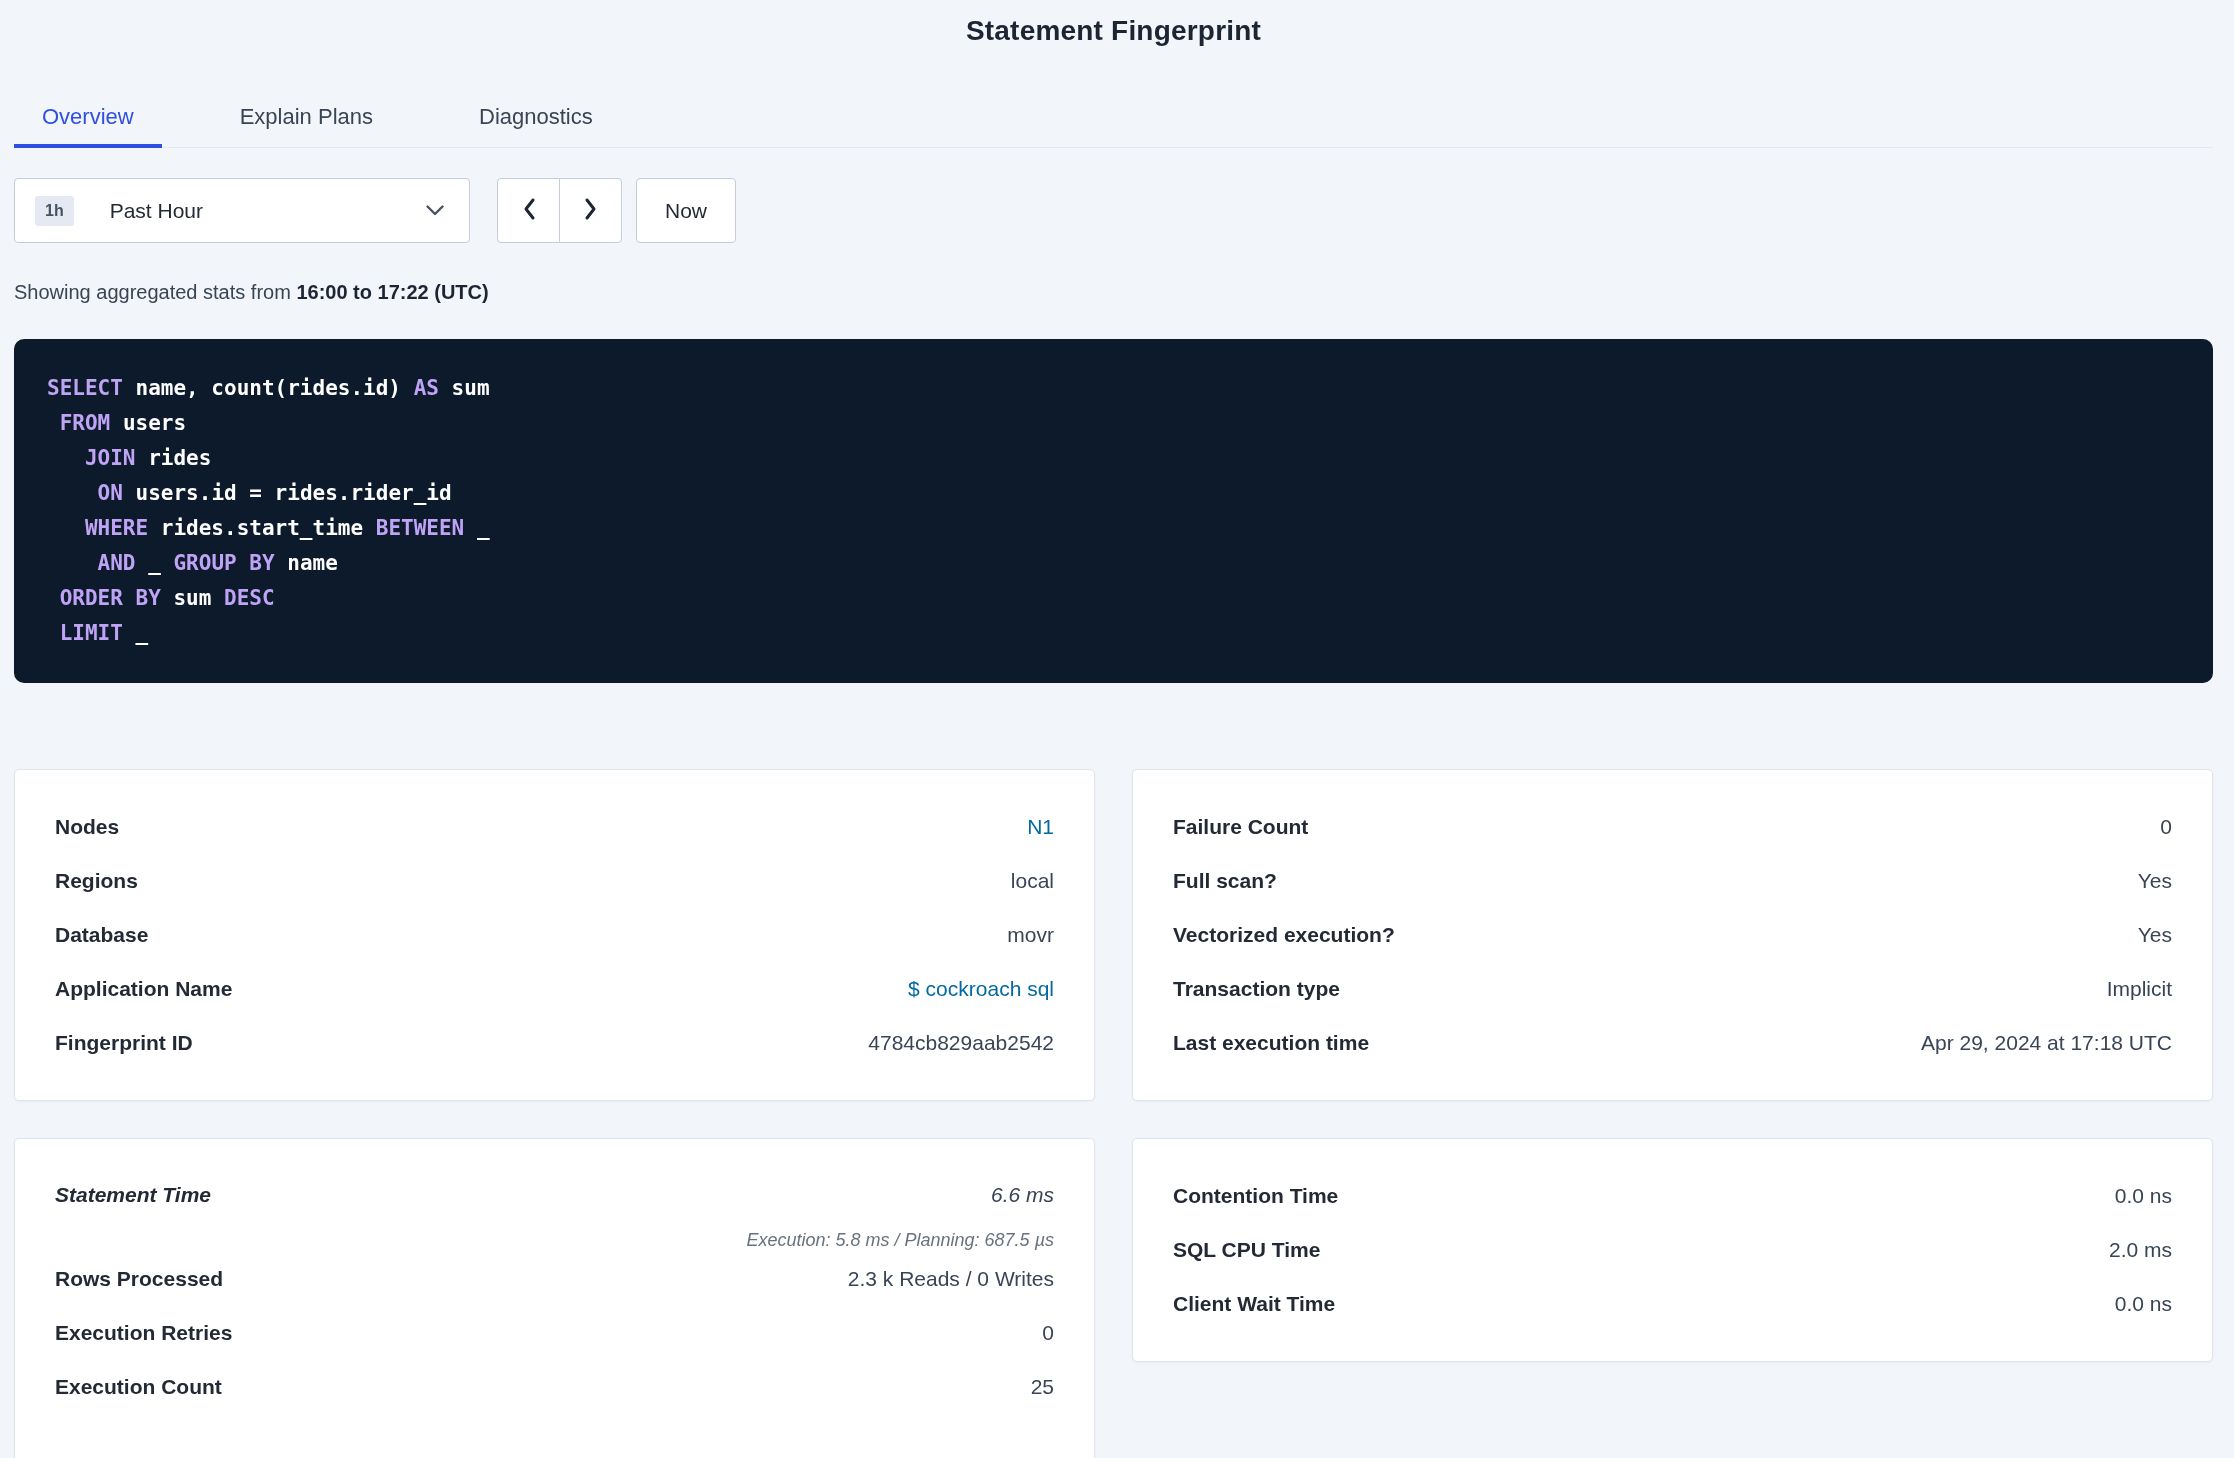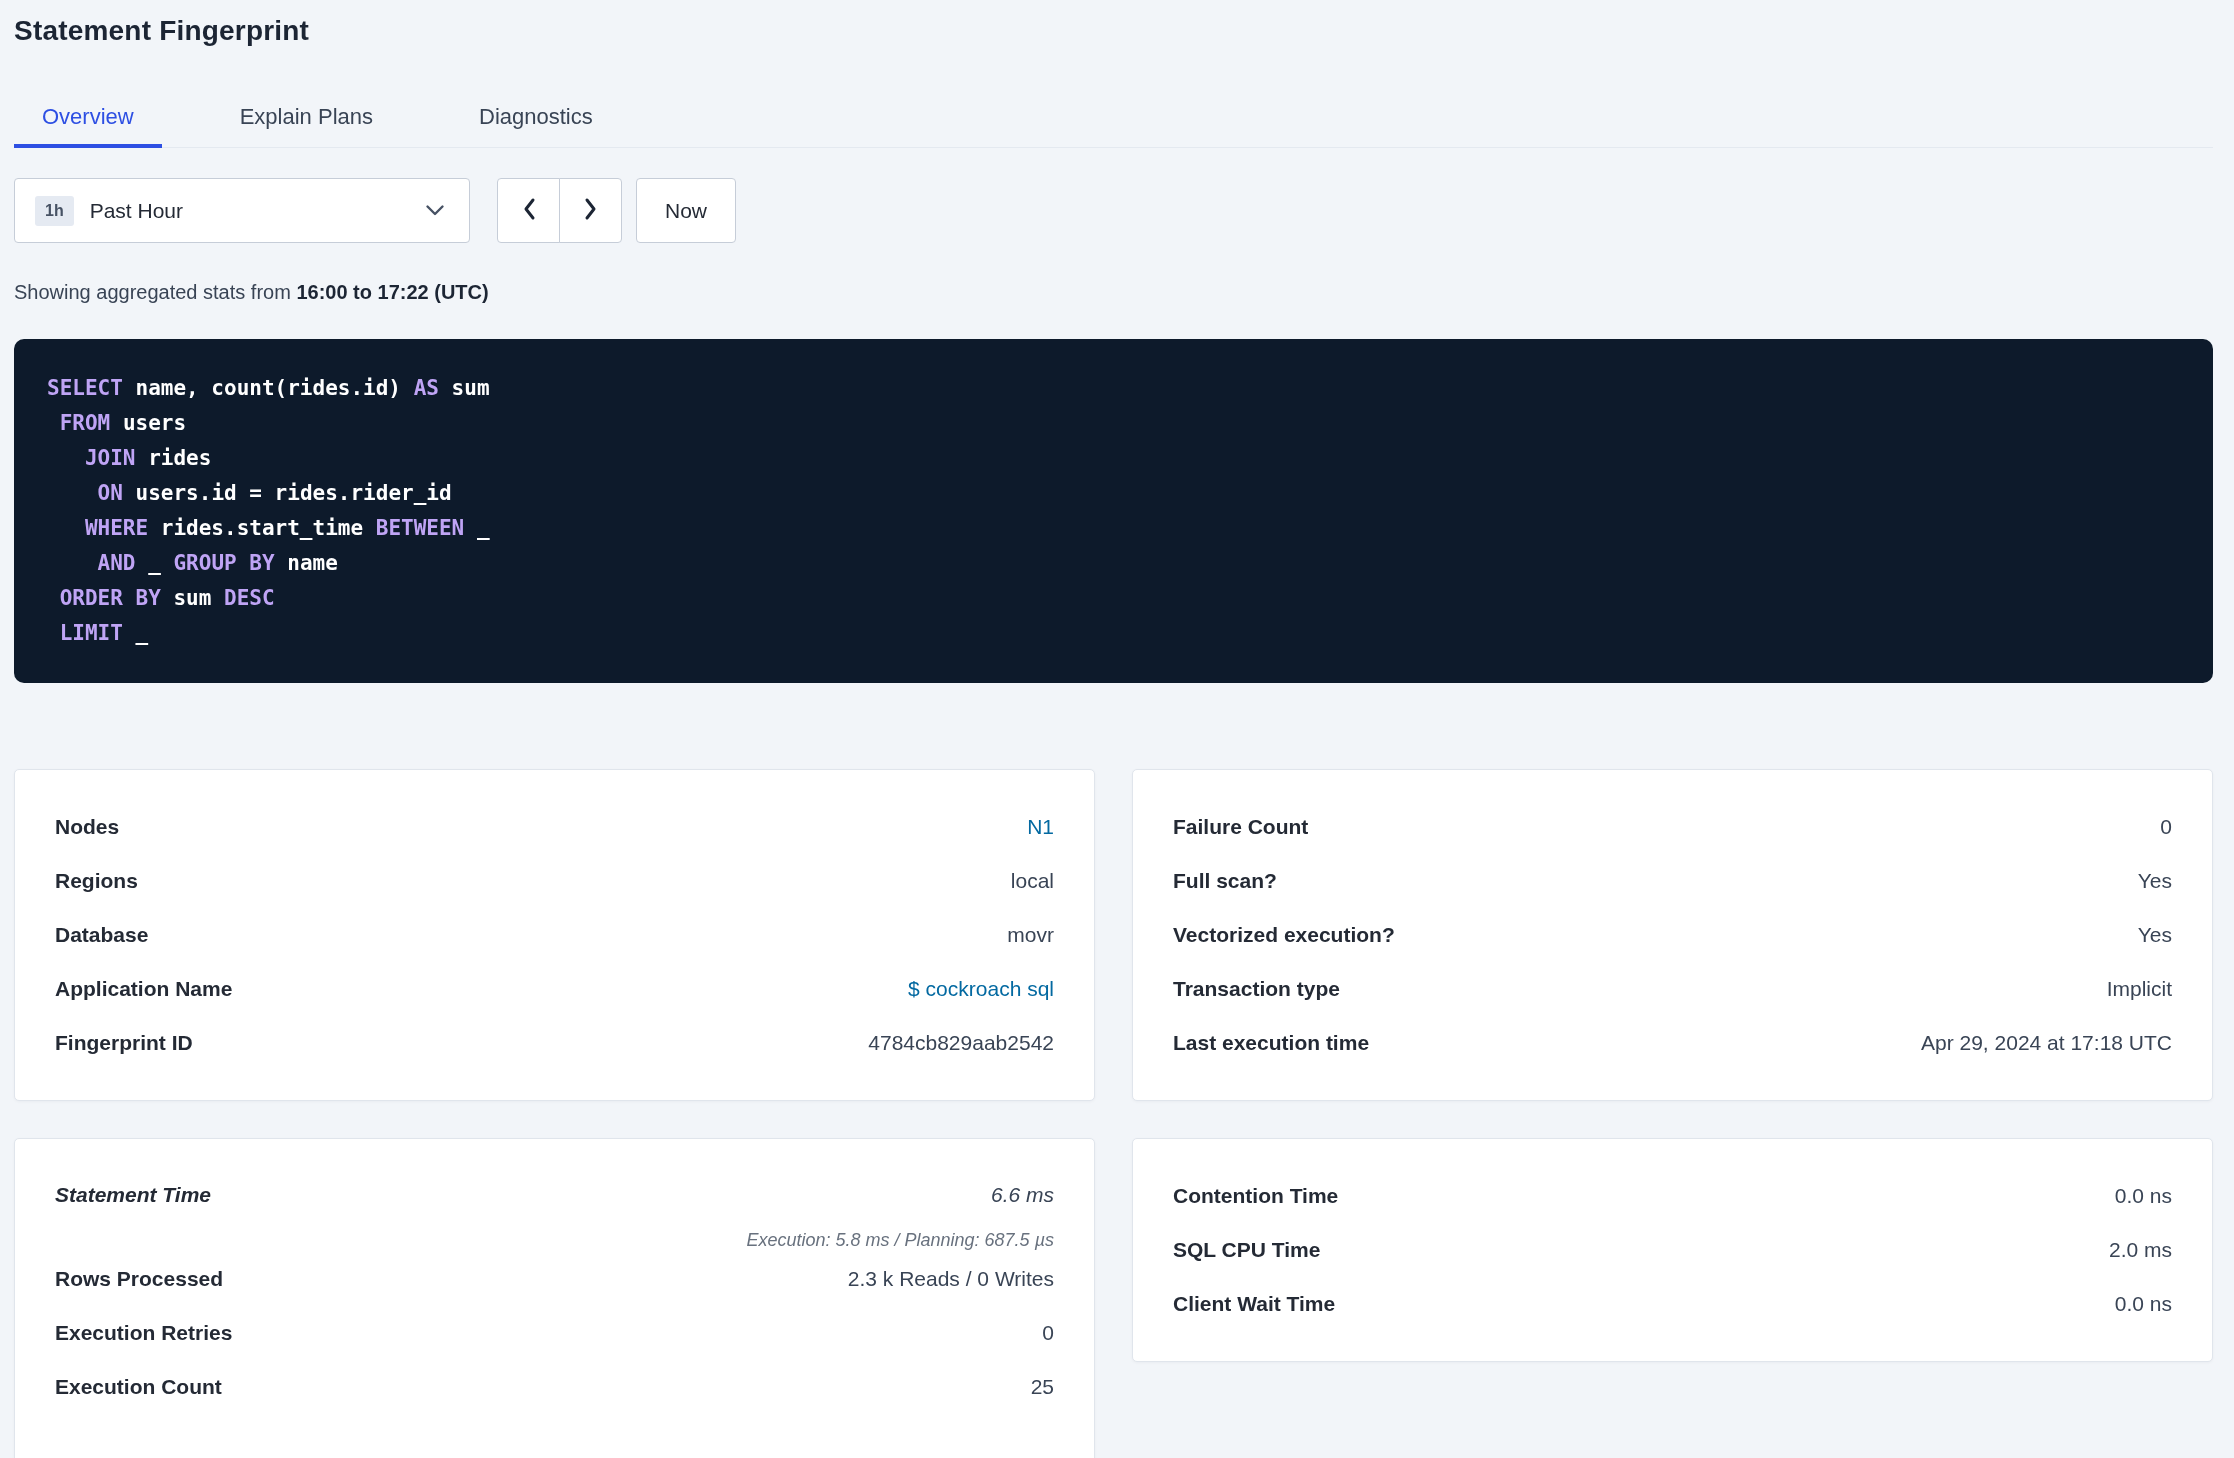--- a/index.html
+++ b/index.html
@@ -8,21 +8,21 @@
     width: 2234px; height: 1458px;
     background: #f2f5f9;
     font-family: "Liberation Sans", sans-serif;
     color: #242a35;
     overflow: hidden;
   }
   .page { width: 100%; height: 100%; padding: 14px 21px 0 14px; }
 
   .page-title {
     margin: 0; font-size: 28px; line-height: 34px;
-    font-weight: 700; color: #1c2534; letter-spacing: .2px;
+    font-weight: 700; color: #1c2534; letter-spacing: .2px; text-align: center;
   }
 
   
   .tabs { display: flex; margin-top: 56px; border-bottom: 1px solid #e4e9f0; }
   .tab {
     position: relative; padding: 0 28px 17px; margin-right: 50px;
     font-size: 22px; line-height: 26px; color: #394455; cursor: pointer;
     white-space: nowrap;
   }
   .tab.active { color: #2d4fe3; font-weight: 500; }
@@ -30,21 +30,21 @@
     content: ""; position: absolute; left: 0; right: 0; bottom: -1px;
     height: 4px; background: #2d4fe3;
   }
 
   
   .controls { display: flex; align-items: center; margin-top: 30px; }
   .dropdown {
     display: flex; align-items: center;
     width: 456px; height: 65px;
     background: #fff; border: 1px solid #c6cdd8; border-radius: 4px;
-    padding: 0 24px 0 20px; cursor: pointer;
+    padding: 0 24px 0 20px; cursor: pointer; gap: 20px;
   }
   .badge {
     background: #e5eaf2; color: #475264;
     font-weight: 700; font-size: 16px;
     padding: 6px 10px; border-radius: 3px;
   }
   .range-label { margin-left: 16px; font-size: 21px; color: #242a35; }
   .chev { margin-left: auto; display: flex; align-items: center; }
 
   .btn-group { display: flex; margin-left: 27px; }

